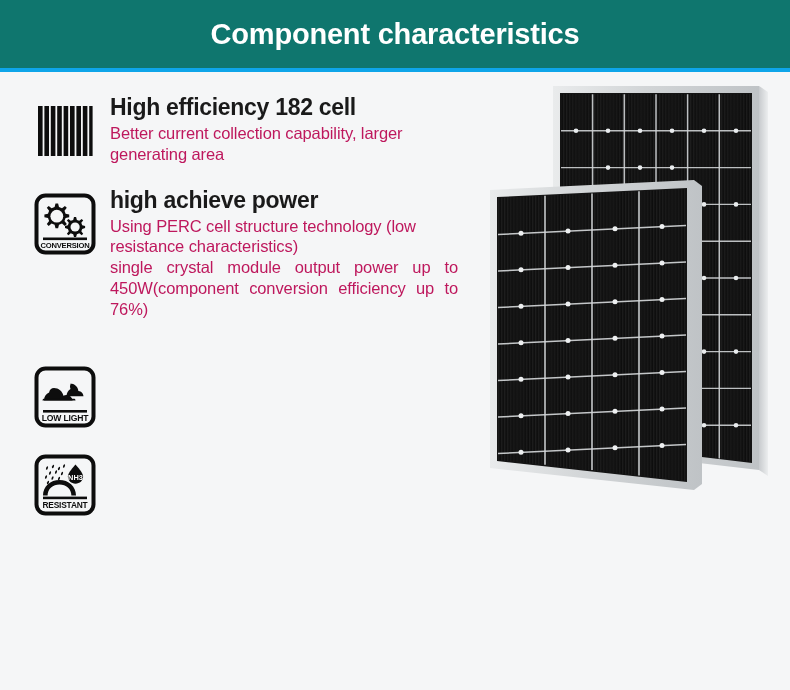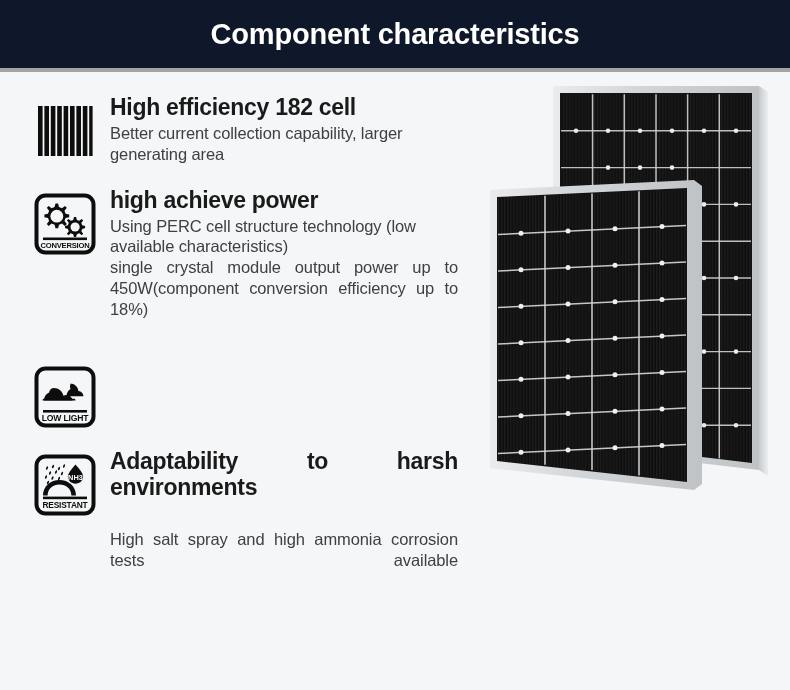--- a/index.html
+++ b/index.html
@@ -10,22 +10,22 @@
     background: #f5f6f7;
     font-family: "Liberation Sans", sans-serif;
     overflow: hidden;
     position: relative;
   }
 
   
   .header {
     width: 790px;
     height: 72px;
-    background: #0f172a;
-    border-bottom: 4px solid #a3a3a3;
+    background: #0f766e;
+    border-bottom: 4px solid #0ea5e9;
     display: flex;
     align-items: center;
     justify-content: center;
   }
   .header-title {
     color: #ffffff;
     font-size: 29px;
     font-weight: bold;
     letter-spacing: -0.2px;
     line-height: 1;
@@ -69,21 +69,21 @@
     font-size: 23px;
     font-weight: bold;
     color: #1a1a1a;
     line-height: 1.13;
     letter-spacing: -0.3px;
     margin-bottom: 3px;
   }
 
   .feature-desc {
     font-size: 16.5px;
-    color: #404040;
+    color: #be185d;
     line-height: 1.26;
     letter-spacing: -0.1px;
   }
 
   .justify { text-align: justify; }
   .justify::after { content: ""; display: inline-block; width: 100%; }
 
   
   .f1 { margin-bottom: 22px; }
   .f2 { margin-bottom: 20px; }
@@ -280,22 +280,22 @@
         <g fill="#0d0d0d">
           <path d="M40.0 24.0 l2.1 0 0.8 2.9 2.4 0.9 2.4-1.9 1.5 1.5 -1.9 2.4 0.9 2.4 2.9 0.8 0 2.1 -2.9 0.8 -0.9 2.4 1.9 2.4 -1.5 1.5 -2.4-1.9 -2.4 0.9 -0.8 2.9 -2.1 0 -0.8-2.9 -2.4-0.9 -2.4 1.9 -1.5-1.5 1.9-2.4 -0.9-2.4 -2.9-0.8 0-2.1 2.9-0.8 0.9-2.4 -1.9-2.4 1.5-1.5 2.4 1.9 2.4-0.9 z"></path>
           <circle cx="41.1" cy="34.0" r="4.6" fill="#f5f6f7"></circle>
         </g>
 
         <rect x="9" y="44.5" width="44" height="2.6" fill="#0d0d0d"></rect>
         <text x="31" y="54.6" font-family="'Liberation Sans',sans-serif" font-size="7.6" font-weight="bold" fill="#0d0d0d" text-anchor="middle" letter-spacing="-0.2">CONVERSION</text>
       </svg>
       <div class="feature-text">
         <div class="feature-title">high achieve power</div>
-        <div class="feature-desc">Using PERC cell structure technology (low available characteristics)</div>
-        <div class="feature-desc justify">single crystal module output power up to 450W(component conversion efficiency up to 18%)</div>
+        <div class="feature-desc">Using PERC cell structure technology (low resistance characteristics)</div>
+        <div class="feature-desc justify">single crystal module output power up to 450W(component conversion efficiency up to 76%)</div>
       </div>
     </div>
 
     <div class="feature f3">
       <svg class="feature-icon" viewBox="0 0 62 62">
         <rect x="2.5" y="2.5" width="57" height="57" rx="9" ry="9" fill="none" stroke="#0d0d0d" stroke-width="4"></rect>
         <g fill="#0d0d0d">
 
           <path d="M36 17.5 c4.5 0 8 3.3 8.4 7.4 c2.9 0.3 5.1 2.6 5.1 5.4 l-17 0 c0-3.2 1.6-5.9 4-7.2 c-0.3-0.8-0.5-1.7-0.5-2.6 c0-1.1 0.3-2.1 0.8-3 z"></path>
 
@@ -330,20 +330,16 @@
 
         <g>
           <path d="M41.5 10.5 c4.8 5.6 7.6 9.0 7.6 12.1 c0 4.2-3.4 7.1-7.6 7.1 c-4.2 0-7.6-2.9-7.6-7.1 c0-3.1 2.8-6.5 7.6-12.1 z" fill="#0d0d0d"></path>
           <text x="41.5" y="26.0" font-family="'Liberation Sans',sans-serif" font-size="7.4" font-weight="bold" fill="#ffffff" text-anchor="middle">NH3</text>
         </g>
 
         <path d="M9 41.5 c0-9.4 7.6-15.6 16.5-15.6 c8.9 0 16.5 6.2 16.5 15.6 l-4.6 0 c0-6.8-5.4-11.1-11.9-11.1 c-6.5 0-11.9 4.3-11.9 11.1 z" fill="#0d0d0d"></path>
         <rect x="9" y="42.6" width="44" height="2.6" fill="#0d0d0d"></rect>
         <text x="31" y="53.6" font-family="'Liberation Sans',sans-serif" font-size="8.4" font-weight="bold" fill="#0d0d0d" text-anchor="middle" letter-spacing="-0.2">RESISTANT</text>
       </svg>
-      <div class="feature-text">
-        <div class="feature-title justify">Adaptability to harsh environments</div>
-        <div class="feature-desc justify">High salt spray and high ammonia corrosion tests available</div>
-      </div>
     </div>
 
   </div>
 </div>
 
 </body></html>

